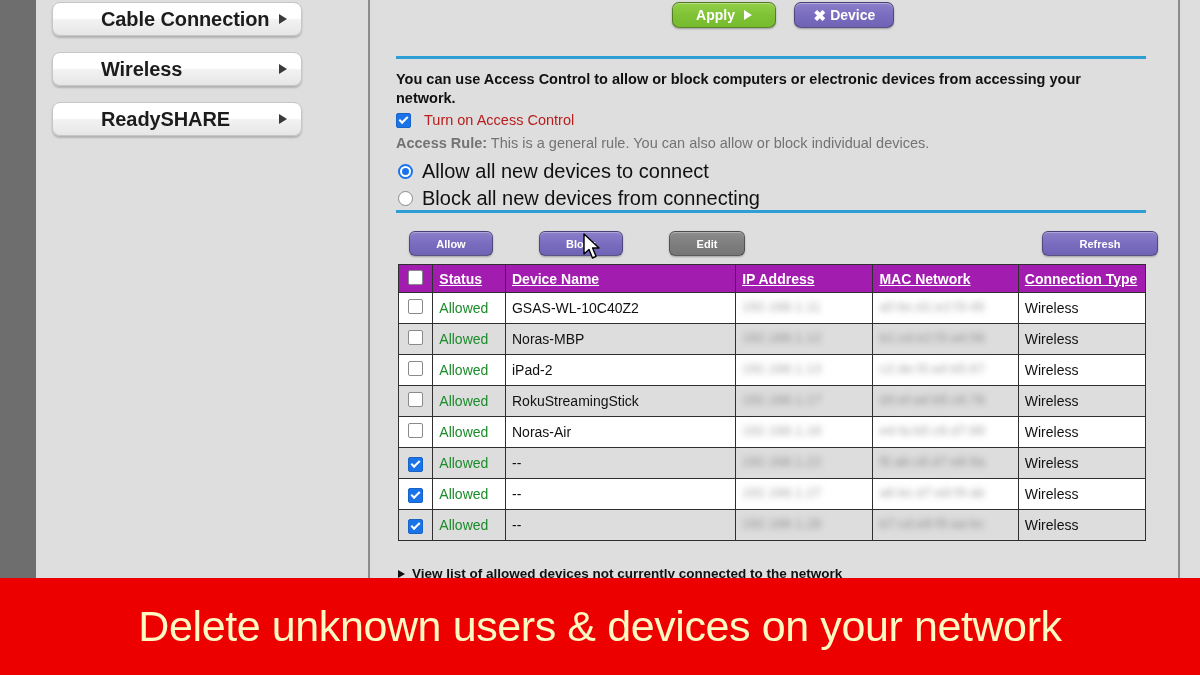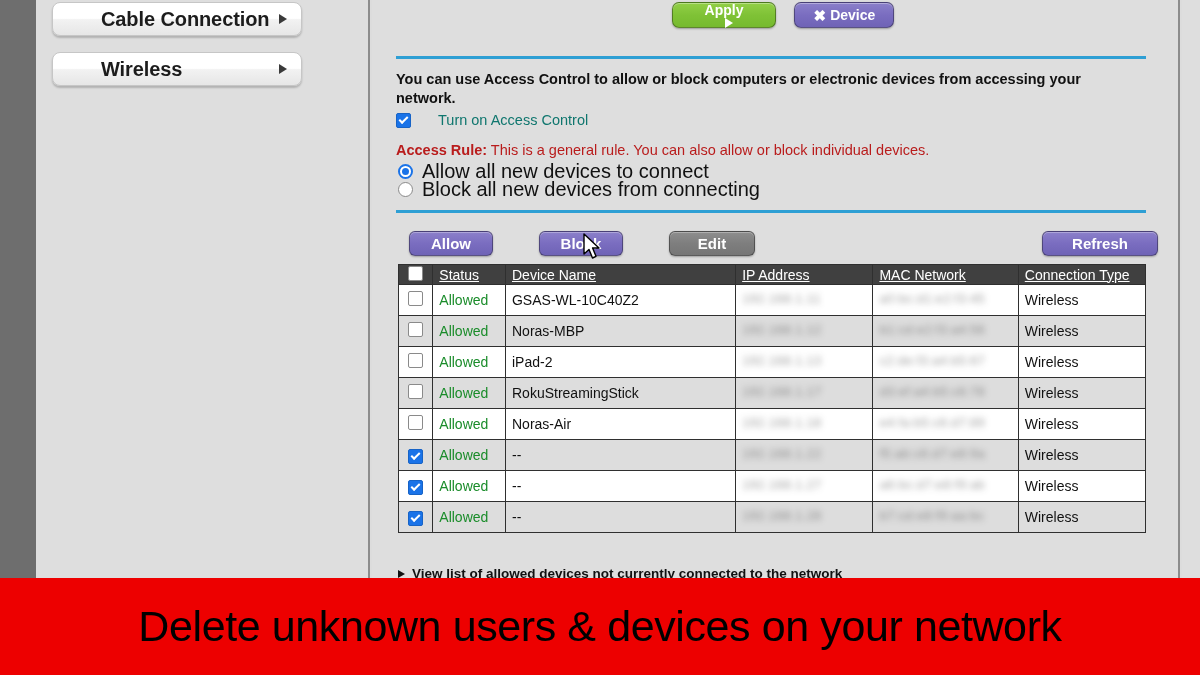--- a/index.html
+++ b/index.html
@@ -72,21 +72,20 @@
     font-size: 14px; font-weight: bold; color: #fff;
     border: 1px solid rgba(0,0,0,0.35);
     box-shadow: 0 1px 2px rgba(0,0,0,0.3), inset 0 1px 0 rgba(255,255,255,0.35);
     cursor: pointer; user-select: none;
     vertical-align: middle;
   }
   .btn-apply {
     width: 104px;
     background: linear-gradient(to bottom, #92cf47 0%, #7fc236 50%, #76ba2e 100%);
     margin-right: 14px;
-    flex-direction: column;
   }
   .btn-apply .tri {
     width: 0; height: 0; margin-left: 9px;
     border-left: 8px solid #ffffff;
     border-top: 5px solid transparent;
     border-bottom: 5px solid transparent;
   }
   .btn-cancel {
     width: 100px;
     background: linear-gradient(to bottom, #8b80ca 0%, #7a6dc0 50%, #6f63b6 100%);
@@ -115,70 +114,70 @@
     width: 15px; height: 15px; border-radius: 2px;
     display: inline-flex; align-items: center; justify-content: center;
     flex: none;
   }
   .cb.on { background: #1a73e8; border: 1px solid #1763c6; }
   .cb.off { background: #ffffff; border: 1px solid #8a8a8a; }
   .cb .tick {
     width: 9px; height: 5px; border-left: 2.2px solid #fff; border-bottom: 2.2px solid #fff;
     transform: rotate(-45deg) translate(1px,-1px);
   }
-  .row-check .txt { font-size: 14.5px; color: #0f766e; margin-left: 27px; }
+  .row-check .txt { font-size: 14.5px; color: #b91c1c; margin-left: 13px; }
 
   .accessrule {
     position: absolute; left: 24px; top: 135px;
-    font-size: 14.5px; color: #b91c1c; margin-top: 7px;
+    font-size: 14.5px; color: #737373;
   }
   .accessrule b { font-weight: bold; }
 
   .radio-row { position: absolute; left: 26px; display: flex; align-items: center; }
   #radio-allow { top: 160px; }
-  #radio-block { top: 178px; }
+  #radio-block { top: 187px; }
   .radio {
     width: 15px; height: 15px; border-radius: 50%;
     background: #fff; border: 1px solid #8a8a8a;
     display: inline-flex; align-items: center; justify-content: center; flex: none;
   }
   .radio.on { border: 2px solid #1a73e8; }
   .radio.on .dot { width: 7px; height: 7px; border-radius: 50%; background: #1a73e8; }
   .radio-row .txt { font-size: 20px; color: #111; margin-left: 9px; }
 
   
   .actions { position: absolute; left: 24px; top: 231px; width: 750px; height: 26px; }
   .act {
     position: absolute; top: 0; height: 25px; border-radius: 6px;
     display: flex; align-items: center; justify-content: center;
-    font-size: 15px; font-weight: bold; color: #fff;
+    font-size: 11px; font-weight: bold; color: #fff;
     border: 1px solid rgba(0,0,0,0.35);
     box-shadow: 0 1px 2px rgba(0,0,0,0.28), inset 0 1px 0 rgba(255,255,255,0.30);
     cursor: pointer; user-select: none;
   }
   .act.purple { background: linear-gradient(to bottom, #8b80ca 0%, #7a6dc0 50%, #6f63b6 100%); }
   .act.gray   { background: linear-gradient(to bottom, #8e8e8e 0%, #7e7e7e 50%, #767676 100%); }
   #act-allow   { left: 13px;  width: 84px; }
   #act-block   { left: 143px; width: 84px; }
-  #act-edit    { left: 273px; width: 86px; }
+  #act-edit    { left: 273px; width: 76px; }
   #act-refresh { left: 646px; width: 116px; }
 
   
   .cursor { position: absolute; left: 583px; top: 233px; width: 20px; height: 28px; pointer-events: none; }
 
   
   .tbl {
     position: absolute; left: 26px; top: 264px; width: 748px;
     border-collapse: collapse;
     font-size: 14px;
     background: #fff;
   }
   .tbl th {
-    background: #404040; color: #fff; text-align: left;
-    height: 20px; font-weight: normal; font-size: 14px;
+    background: #a21caf; color: #fff; text-align: left;
+    height: 28px; font-weight: bold; font-size: 14px;
     border: 1px solid #2f2f2f; padding: 0 6px;
   }
   .tbl th .u { text-decoration: underline; }
   .tbl td {
     height: 31px; border: 1px solid #2f2f2f; padding: 0 6px;
     color: #111; background: #fff; white-space: nowrap;
   }
   .tbl tr.alt td { background: #dddddd; }
   .tbl td.c-check { width: 34px; text-align: center; padding: 0; }
   .tbl th.c-check { width: 34px; text-align: center; padding: 0; }
@@ -209,21 +208,21 @@
     border-bottom: 4.5px solid transparent;
   }
 
   
   .banner {
     position: absolute; left: 0; top: 578px; width: 1200px; height: 97px;
     background: #ed0000;
     display: flex; align-items: center; justify-content: center;
   }
   .banner .caption {
-    color: #000000;
+    color: #fef9c3;
     font-size: 43px;
     font-weight: normal;
     letter-spacing: -0.4px;
     white-space: nowrap;
   }
 </style>
 </head>
 <body>
 
 <div id="screen">
@@ -231,20 +230,24 @@
   <div class="left-gutter"></div>
 
   <div class="sidebar">
     <div class="nav-list">
       <div class="nav-item">
         <span class="label">Cable Connection</span>
         <span class="arrow"></span>
       </div>
       <div class="nav-item">
         <span class="label">Wireless</span>
+        <span class="arrow"></span>
+      </div>
+      <div class="nav-item">
+        <span class="label">ReadySHARE</span>
         <span class="arrow"></span>
       </div>
     </div>
   </div>
 
   <div class="main">
 
     <div class="topbtns">
       <div class="btn btn-apply">
         <span>Apply</span>

